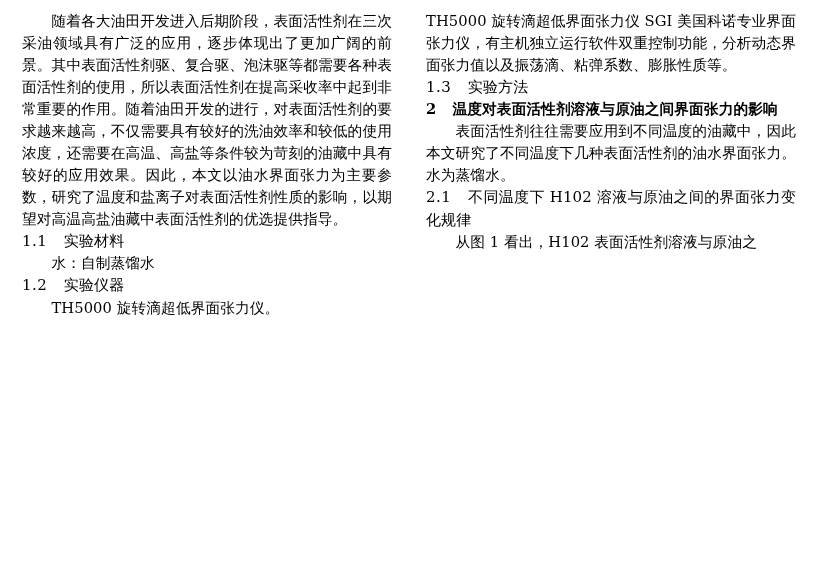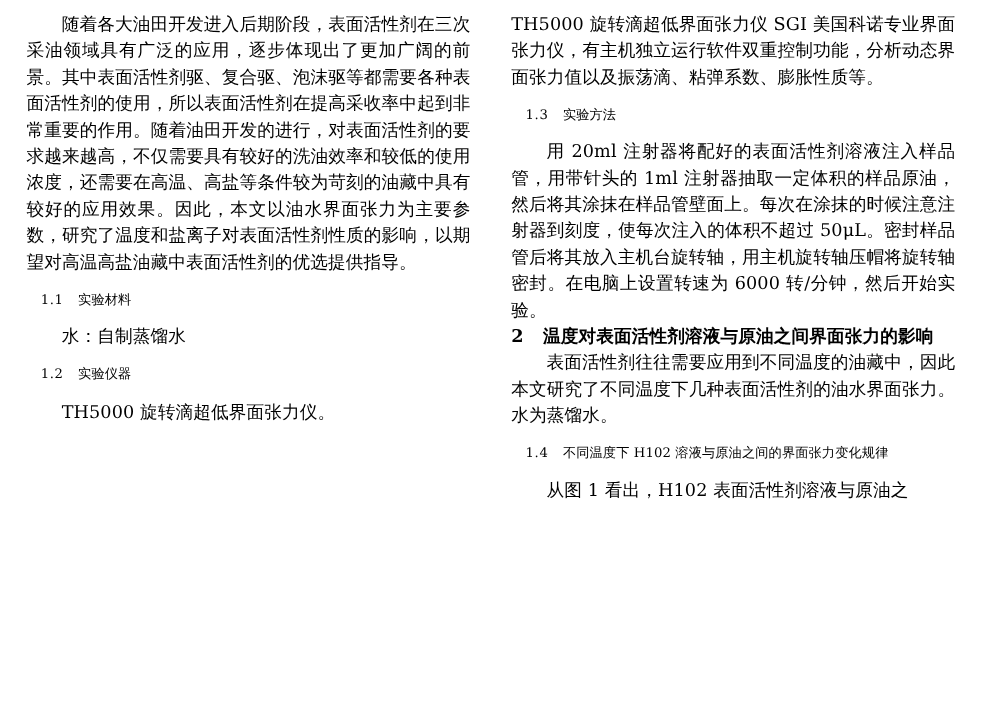--- a/index.html
+++ b/index.html
@@ -50,22 +50,22 @@
     font-size: 14.7px;
     line-height: 1.495;
     font-weight: bold;
     text-indent: 0;
   }
   .heading .num {
     font-weight: bold;
     margin-right: 1.1em;
   }
   .subhead {
-    margin: 12px;
-    font-size: 11px;
+    margin: 0;
+    font-size: 15px;
     line-height: 1.495;
     text-indent: 0;
   }
   .subhead .num {
     margin-right: 1.1em;
     letter-spacing: 0.5px;
   }
 </style>
 </head>
 <body>
@@ -85,26 +85,25 @@
       <p class="subhead"><span class="num">1.2</span><span>实验仪器</span></p>
 
       <p class="indent2">TH5000 旋转滴超低界面张力仪。</p>
     </div>
 
     <div class="col">
       <p class="noindent">TH5000 旋转滴超低界面张力仪 SGI 美国科诺专业界面张力仪，有主机独立运行软件双重控制功能，分析动态界面张力值以及振荡滴、粘弹系数、膨胀性质等。</p>
 
       <p class="subhead"><span class="num">1.3</span><span>实验方法</span></p>
 
-      <p class="indent2">用 20ml 注射器将配好的表面活性剂溶液注入样品管，用带针头的 1ml 注射器抽取一定体积的样品原油，然后将其涂抹在样品管壁面上。每次在涂抹的时候注意注射器到刻度，使每次注入的体积不超过 50μL。密封样品管后将其放入主机台旋转轴，用主机旋转轴压帽将旋转轴密封。在电脑上设置转速为 6000 转/分钟，然后开始实验。</p>
 
       <p class="heading"><span class="num">2</span><span>温度对表面活性剂溶液与原油之间界面张力的影响</span></p>
 
       <p class="indent2">表面活性剂往往需要应用到不同温度的油藏中，因此本文研究了不同温度下几种表面活性剂的油水界面张力。水为蒸馏水。</p>
 
-      <p class="subhead"><span class="num">1.4</span><span>不同温度下 H102 溶液与原油之间的界面张力变化规律</span></p>
+      <p class="subhead"><span class="num">2.1</span><span>不同温度下 H102 溶液与原油之间的界面张力变化规律</span></p>
 
 
       <p class="indent2">从图 1 看出，H102 表面活性剂溶液与原油之</p>
     </div>
 
   </div>
 </div>
 
 </body></html>

